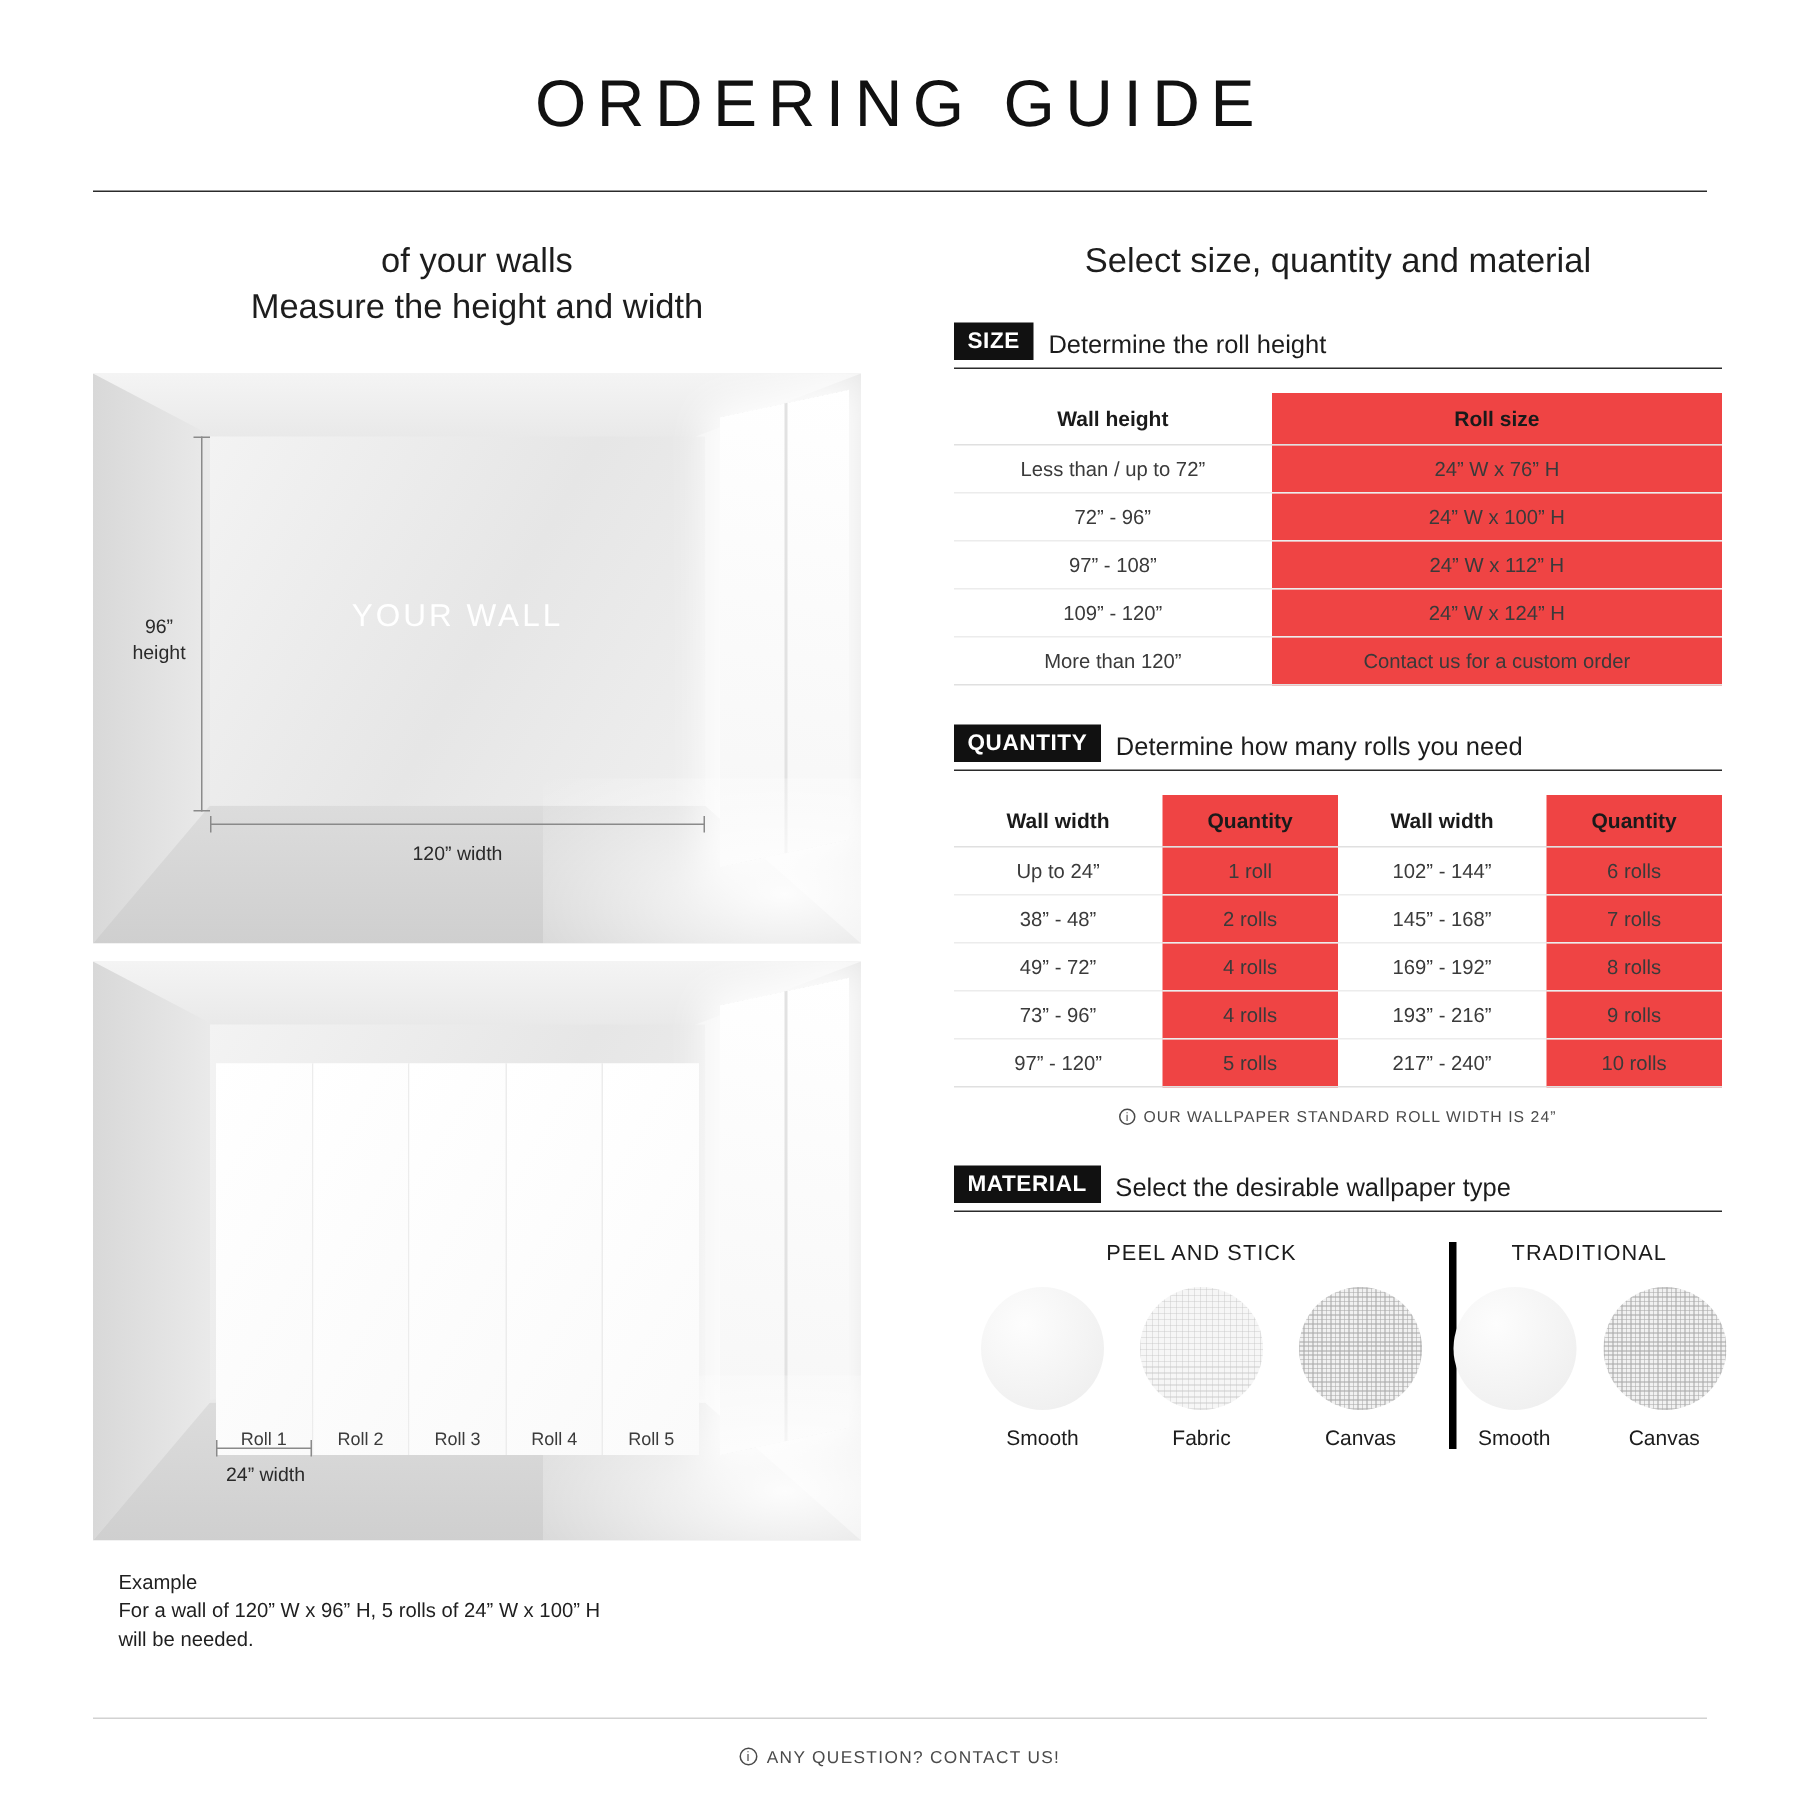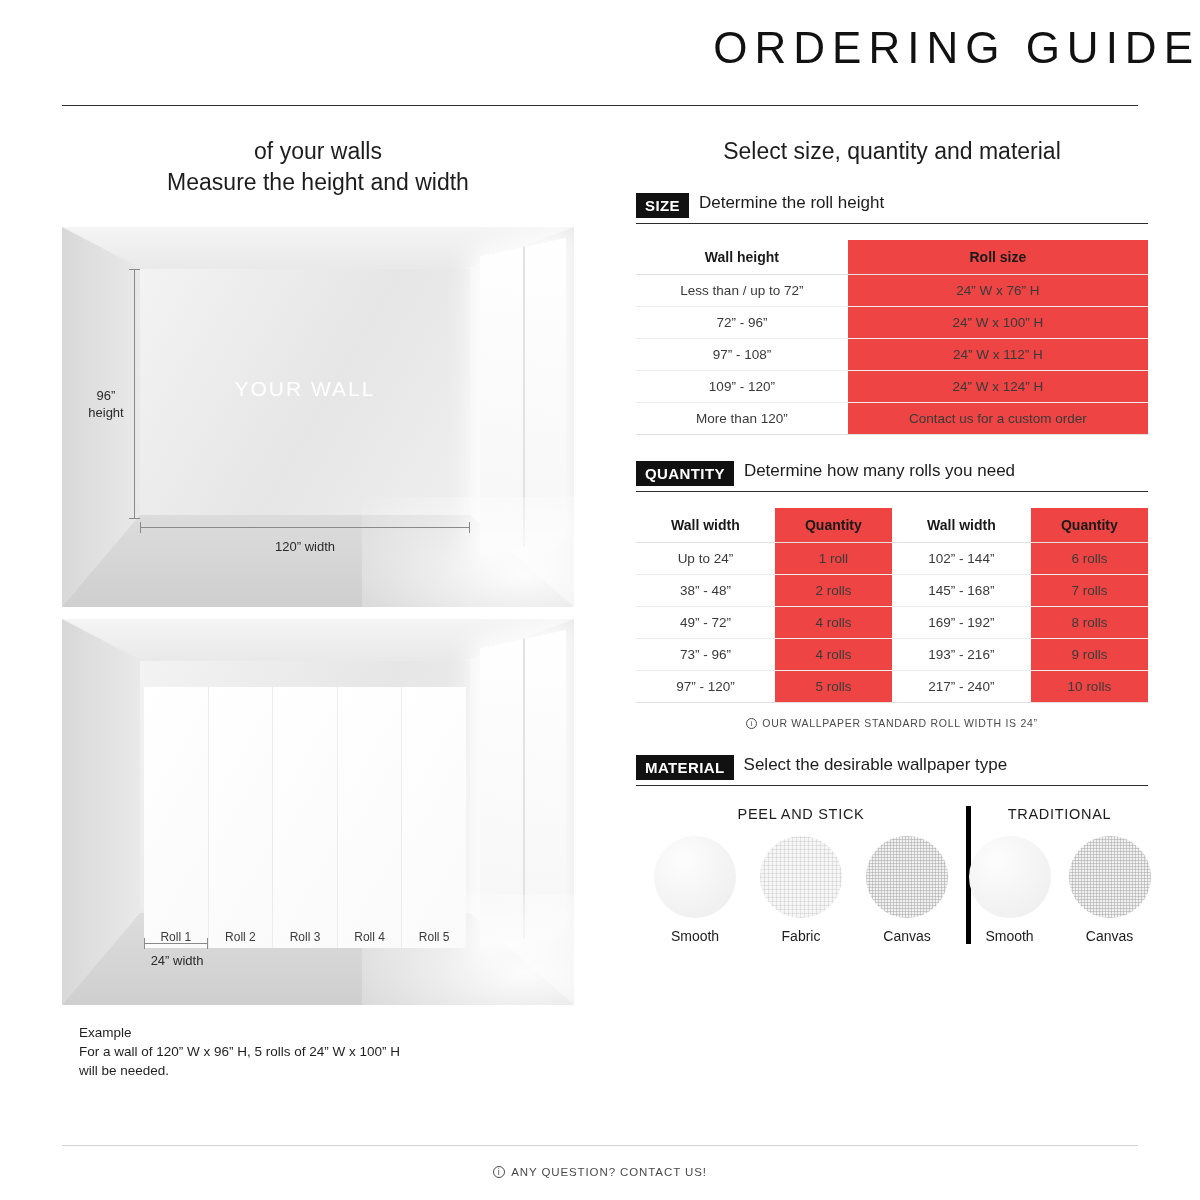--- a/index.html
+++ b/index.html
@@ -6,25 +6,25 @@
   html, body {
     width: 1200px; height: 1200px;
     background: #ffffff;
     font-family: "Liberation Sans", sans-serif;
     color: #1a1a1a;
   }
   .page { position: relative; width: 1200px; height: 1200px; }
 
   
   .title {
-    text-align: right;
+    text-align: center;
     font-weight: 300;
     font-size: 44px;
     letter-spacing: 7px;
-    padding-top: 23px;
+    padding-top: 45px;
     color: #111;
   }
   .title-rule {
     margin: 32px 62px 0 62px;
     border-top: 1px solid #2b2b2b;
   }
 
   
   .columns {
     display: flex;
@@ -154,21 +154,21 @@
     margin-top: 18px;
     font-size: 13.5px;
     line-height: 19px;
     color: #1f1f1f;
     padding-left: 17px;
   }
 
   
   .section { margin-top: 26px; }
   .section-head {
-    display: flex; align-items: flex-start;
+    display: flex; align-items: flex-end;
     border-bottom: 1px solid #2b2b2b;
     padding-bottom: 5px;
     margin-top: 19px;
   }
   .tag {
     background: #111; color: #fff;
     font-size: 15px; font-weight: 700; letter-spacing: 0.4px;
     padding: 4px 9px 4px 9px;
     margin-right: 10px;
   }

